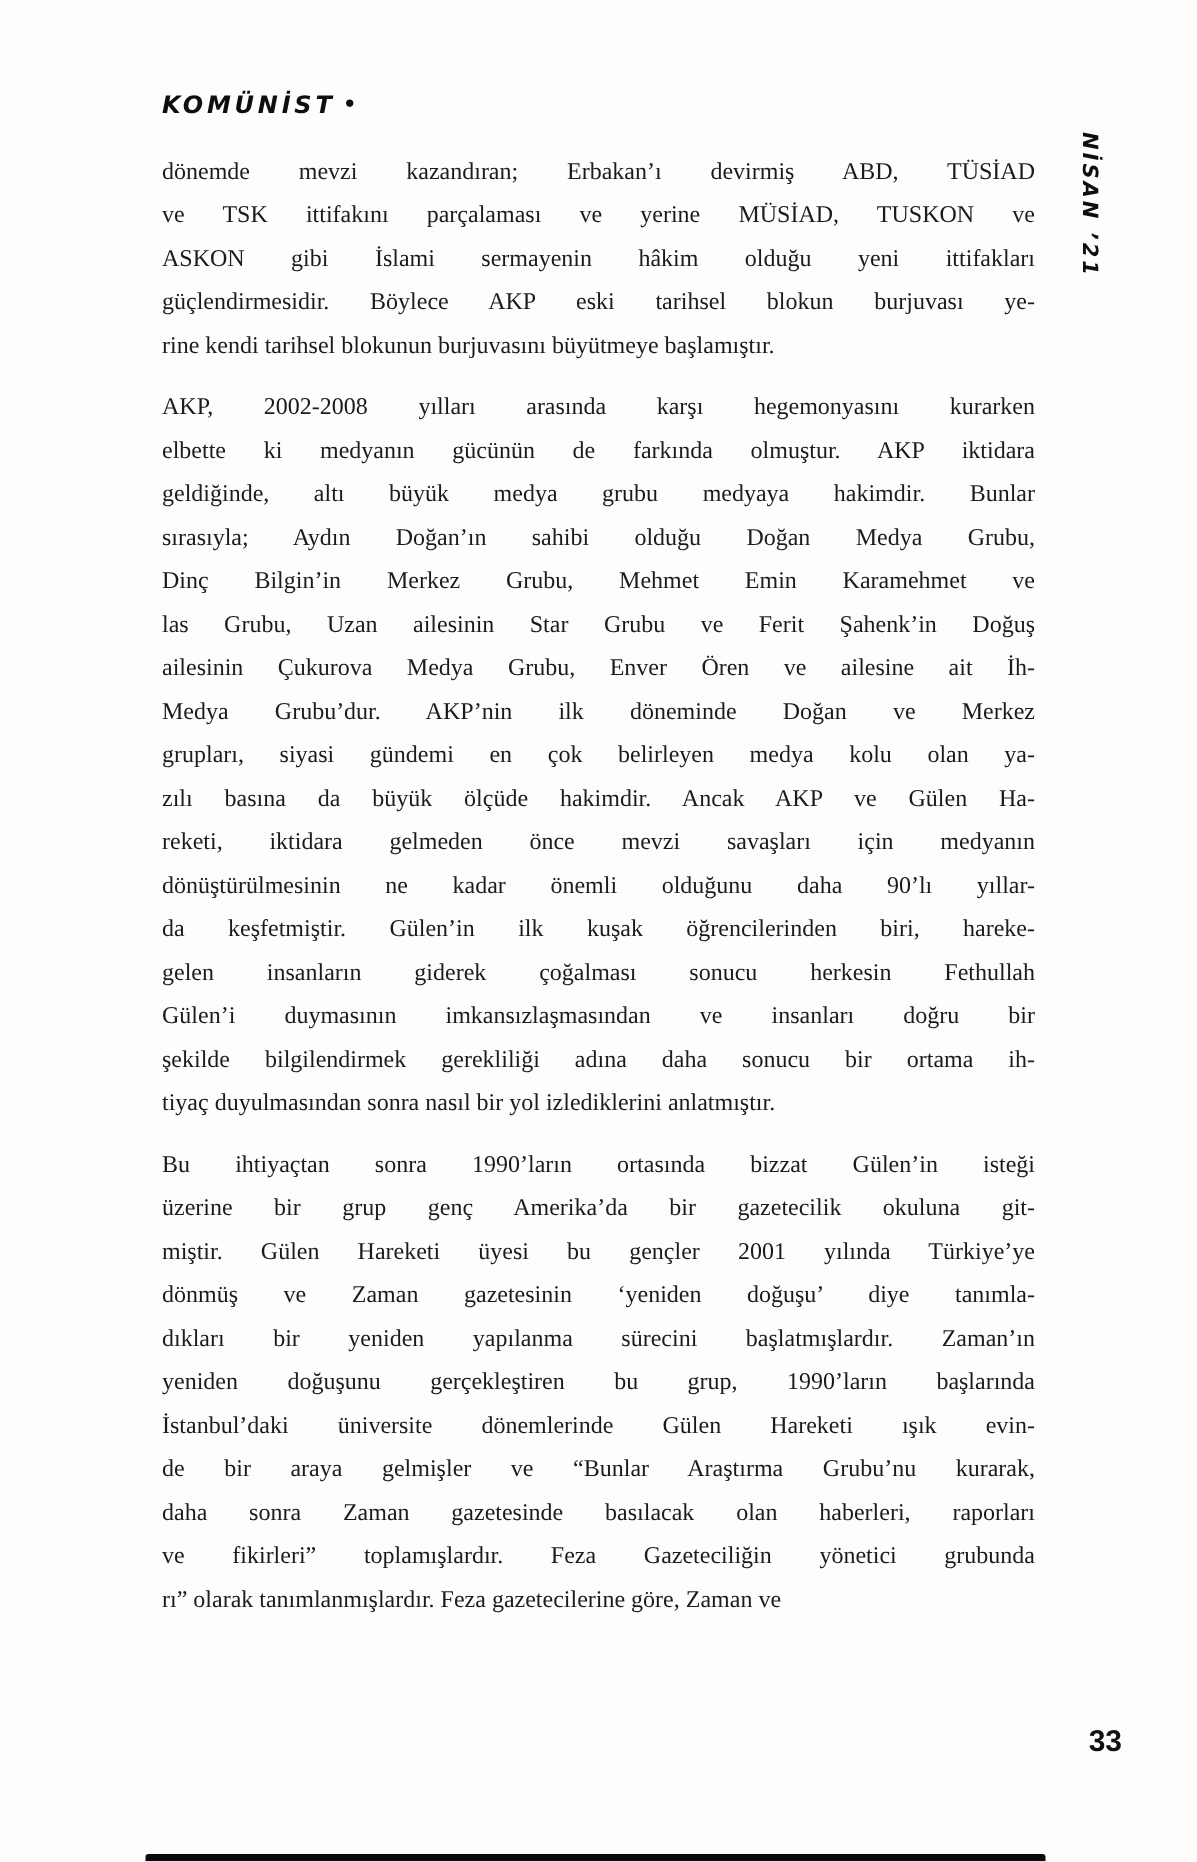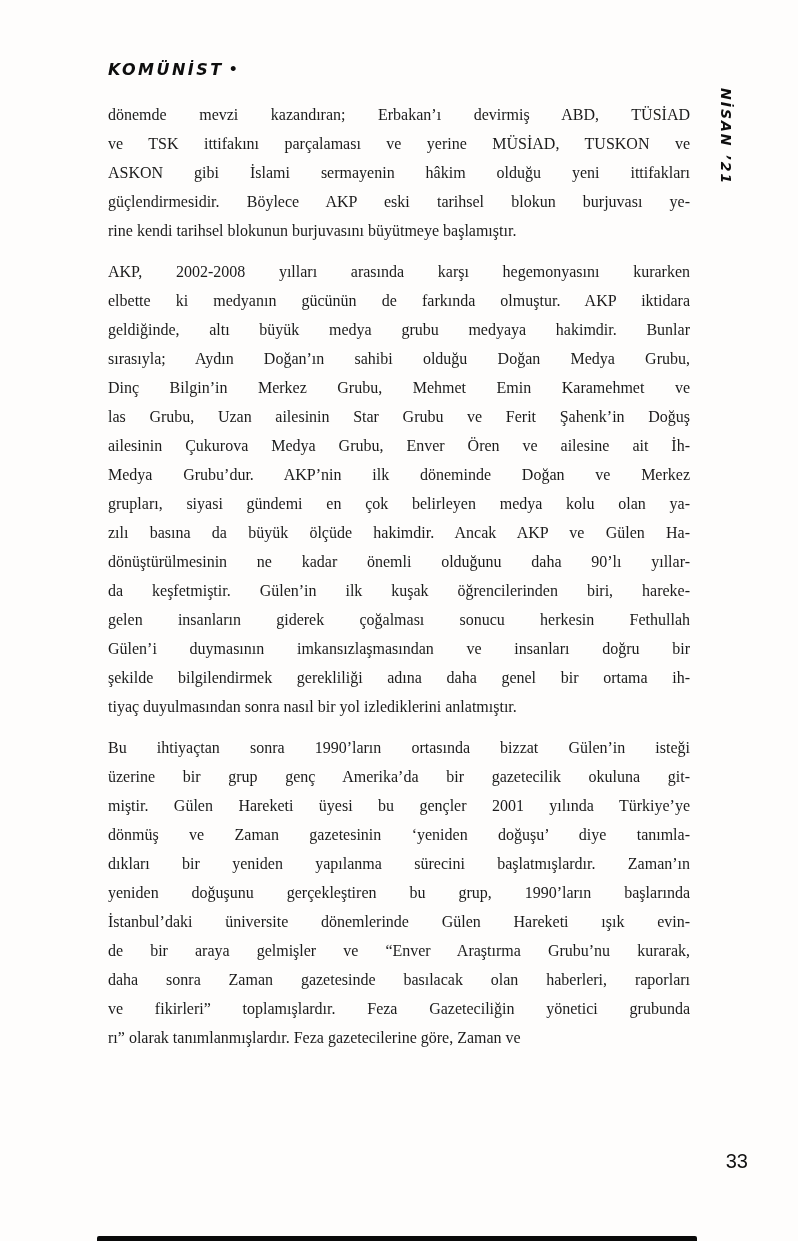--- a/index.html
+++ b/index.html
@@ -61,21 +61,21 @@
     text-align-last: justify;
   }
   .line.last {
     text-align-last: left;
   }
   .page-number {
     position: absolute;
     top: 1150px;
     right: 50px;
     font-family: "Liberation Sans", sans-serif;
-    font-weight: normal;
+    font-weight: bold;
     font-size: 20px;
     color: #111;
     text-align: center;
   }
   .bottom-edge {
     position: absolute;
     left: 97px;
     bottom: 0;
     width: 600px;
     height: 5px;
@@ -106,36 +106,37 @@
         <div class="line">AKP, 2002-2008 yılları arasında karşı hegemonyasını kurarken</div>
         <div class="line">elbette ki medyanın gücünün de farkında olmuştur. AKP iktidara</div>
         <div class="line">geldiğinde, altı büyük medya grubu medyaya hakimdir. Bunlar</div>
         <div class="line">sırasıyla; Aydın Doğan’ın sahibi olduğu Doğan Medya Grubu,</div>
         <div class="line">Dinç Bilgin’in Merkez Grubu, Mehmet Emin Karamehmet ve</div>
         <div class="line">las Grubu, Uzan ailesinin Star Grubu ve Ferit Şahenk’in Doğuş</div>
         <div class="line">ailesinin Çukurova Medya Grubu, Enver Ören ve ailesine ait İh-</div>
         <div class="line">Medya Grubu’dur. AKP’nin ilk döneminde Doğan ve Merkez</div>
         <div class="line">grupları, siyasi gündemi en çok belirleyen medya kolu olan ya-</div>
         <div class="line">zılı basına da büyük ölçüde hakimdir. Ancak AKP ve Gülen Ha-</div>
+        <div class="line">reketi, iktidara gelmeden önce mevzi savaşları için medyanın</div>
         <div class="line">dönüştürülmesinin ne kadar önemli olduğunu daha 90’lı yıllar-</div>
         <div class="line">da keşfetmiştir. Gülen’in ilk kuşak öğrencilerinden biri, hareke-</div>
         <div class="line">gelen insanların giderek çoğalması sonucu herkesin Fethullah</div>
         <div class="line">Gülen’i duymasının imkansızlaşmasından ve insanları doğru bir</div>
-        <div class="line">şekilde bilgilendirmek gerekliliği adına daha genel bir ortama ih-</div>
+        <div class="line">şekilde bilgilendirmek gerekliliği adına daha sonucu bir ortama ih-</div>
         <div class="line last">tiyaç duyulmasından sonra nasıl bir yol izlediklerini anlatmıştır.</div>
       </div>
       <div class="paragraph">
         <div class="line">Bu ihtiyaçtan sonra 1990’ların ortasında bizzat Gülen’in isteği</div>
         <div class="line">üzerine bir grup genç Amerika’da bir gazetecilik okuluna git-</div>
         <div class="line">miştir. Gülen Hareketi üyesi bu gençler 2001 yılında Türkiye’ye</div>
         <div class="line">dönmüş ve Zaman gazetesinin ‘yeniden doğuşu’ diye tanımla-</div>
         <div class="line">dıkları bir yeniden yapılanma sürecini başlatmışlardır. Zaman’ın</div>
         <div class="line">yeniden doğuşunu gerçekleştiren bu grup, 1990’ların başlarında</div>
         <div class="line">İstanbul’daki üniversite dönemlerinde Gülen Hareketi ışık evin-</div>
-        <div class="line">de bir araya gelmişler ve “Enver Araştırma Grubu’nu kurarak,</div>
+        <div class="line">de bir araya gelmişler ve “Bunlar Araştırma Grubu’nu kurarak,</div>
         <div class="line">daha sonra Zaman gazetesinde basılacak olan haberleri, raporları</div>
         <div class="line">ve fikirleri” toplamışlardır. Feza Gazeteciliğin yönetici grubunda</div>
         <div class="line last">rı” olarak tanımlanmışlardır. Feza gazetecilerine göre, Zaman ve</div>
       </div>
     </div>
 
   <div class="page-number">33</div>
 
   <div class="bottom-edge"></div>
 

